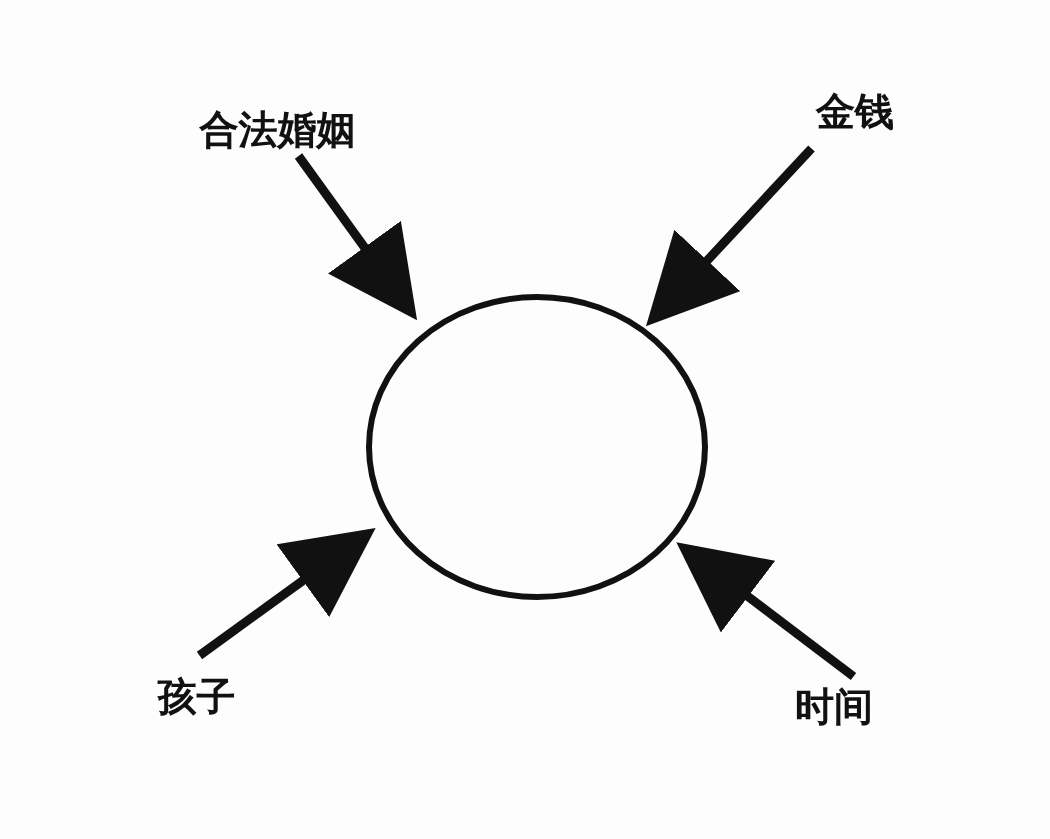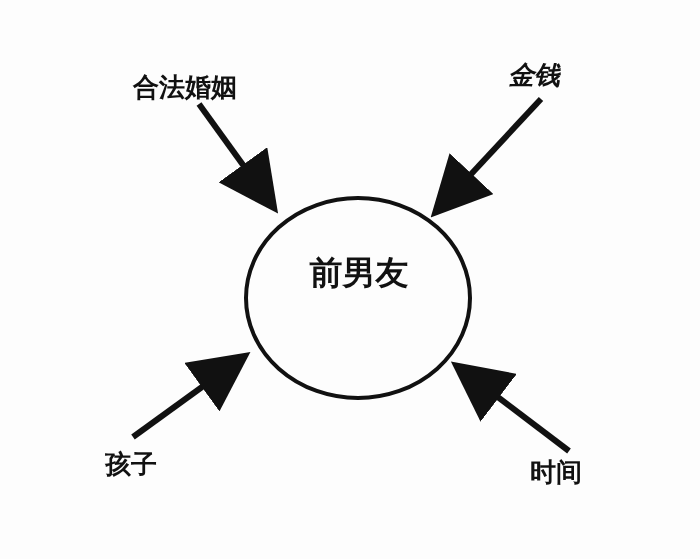--- a/index.html
+++ b/index.html
@@ -20,19 +20,18 @@
     </marker>
   </defs>
   <ellipse cx="358" cy="298" rx="112" ry="100" fill="none" stroke="#111" stroke-width="4"></ellipse>
   <line x1="199" y1="104" x2="264" y2="194" stroke="#111" stroke-width="6" marker-end="url(#ah)"></line>
   <line x1="541" y1="99" x2="447" y2="200" stroke="#111" stroke-width="6" marker-end="url(#ah)"></line>
   <line x1="133" y1="437" x2="231" y2="366" stroke="#111" stroke-width="6" marker-end="url(#ah)"></line>
   <line x1="569" y1="451" x2="470" y2="376" stroke="#111" stroke-width="6" marker-end="url(#ah)"></line>
 </svg>
 
 <div class="label" style="left:133px;top:74px;">合法婚姻</div>
-<div class="label" style="left:508px;top:62px;font-style:italic;">金钱</div>
+<div class="label" style="left:544px;top:62px;">金钱</div>
 <div class="label" style="left:105px;top:453px;font-family:Liberation Mono, monospace;">孩子</div>
 <div class="label" style="left:530px;top:459px;">时间</div>
 
 <div class="center-text">
-  <div>前男友</div>
 </div>
 
 </body></html>

